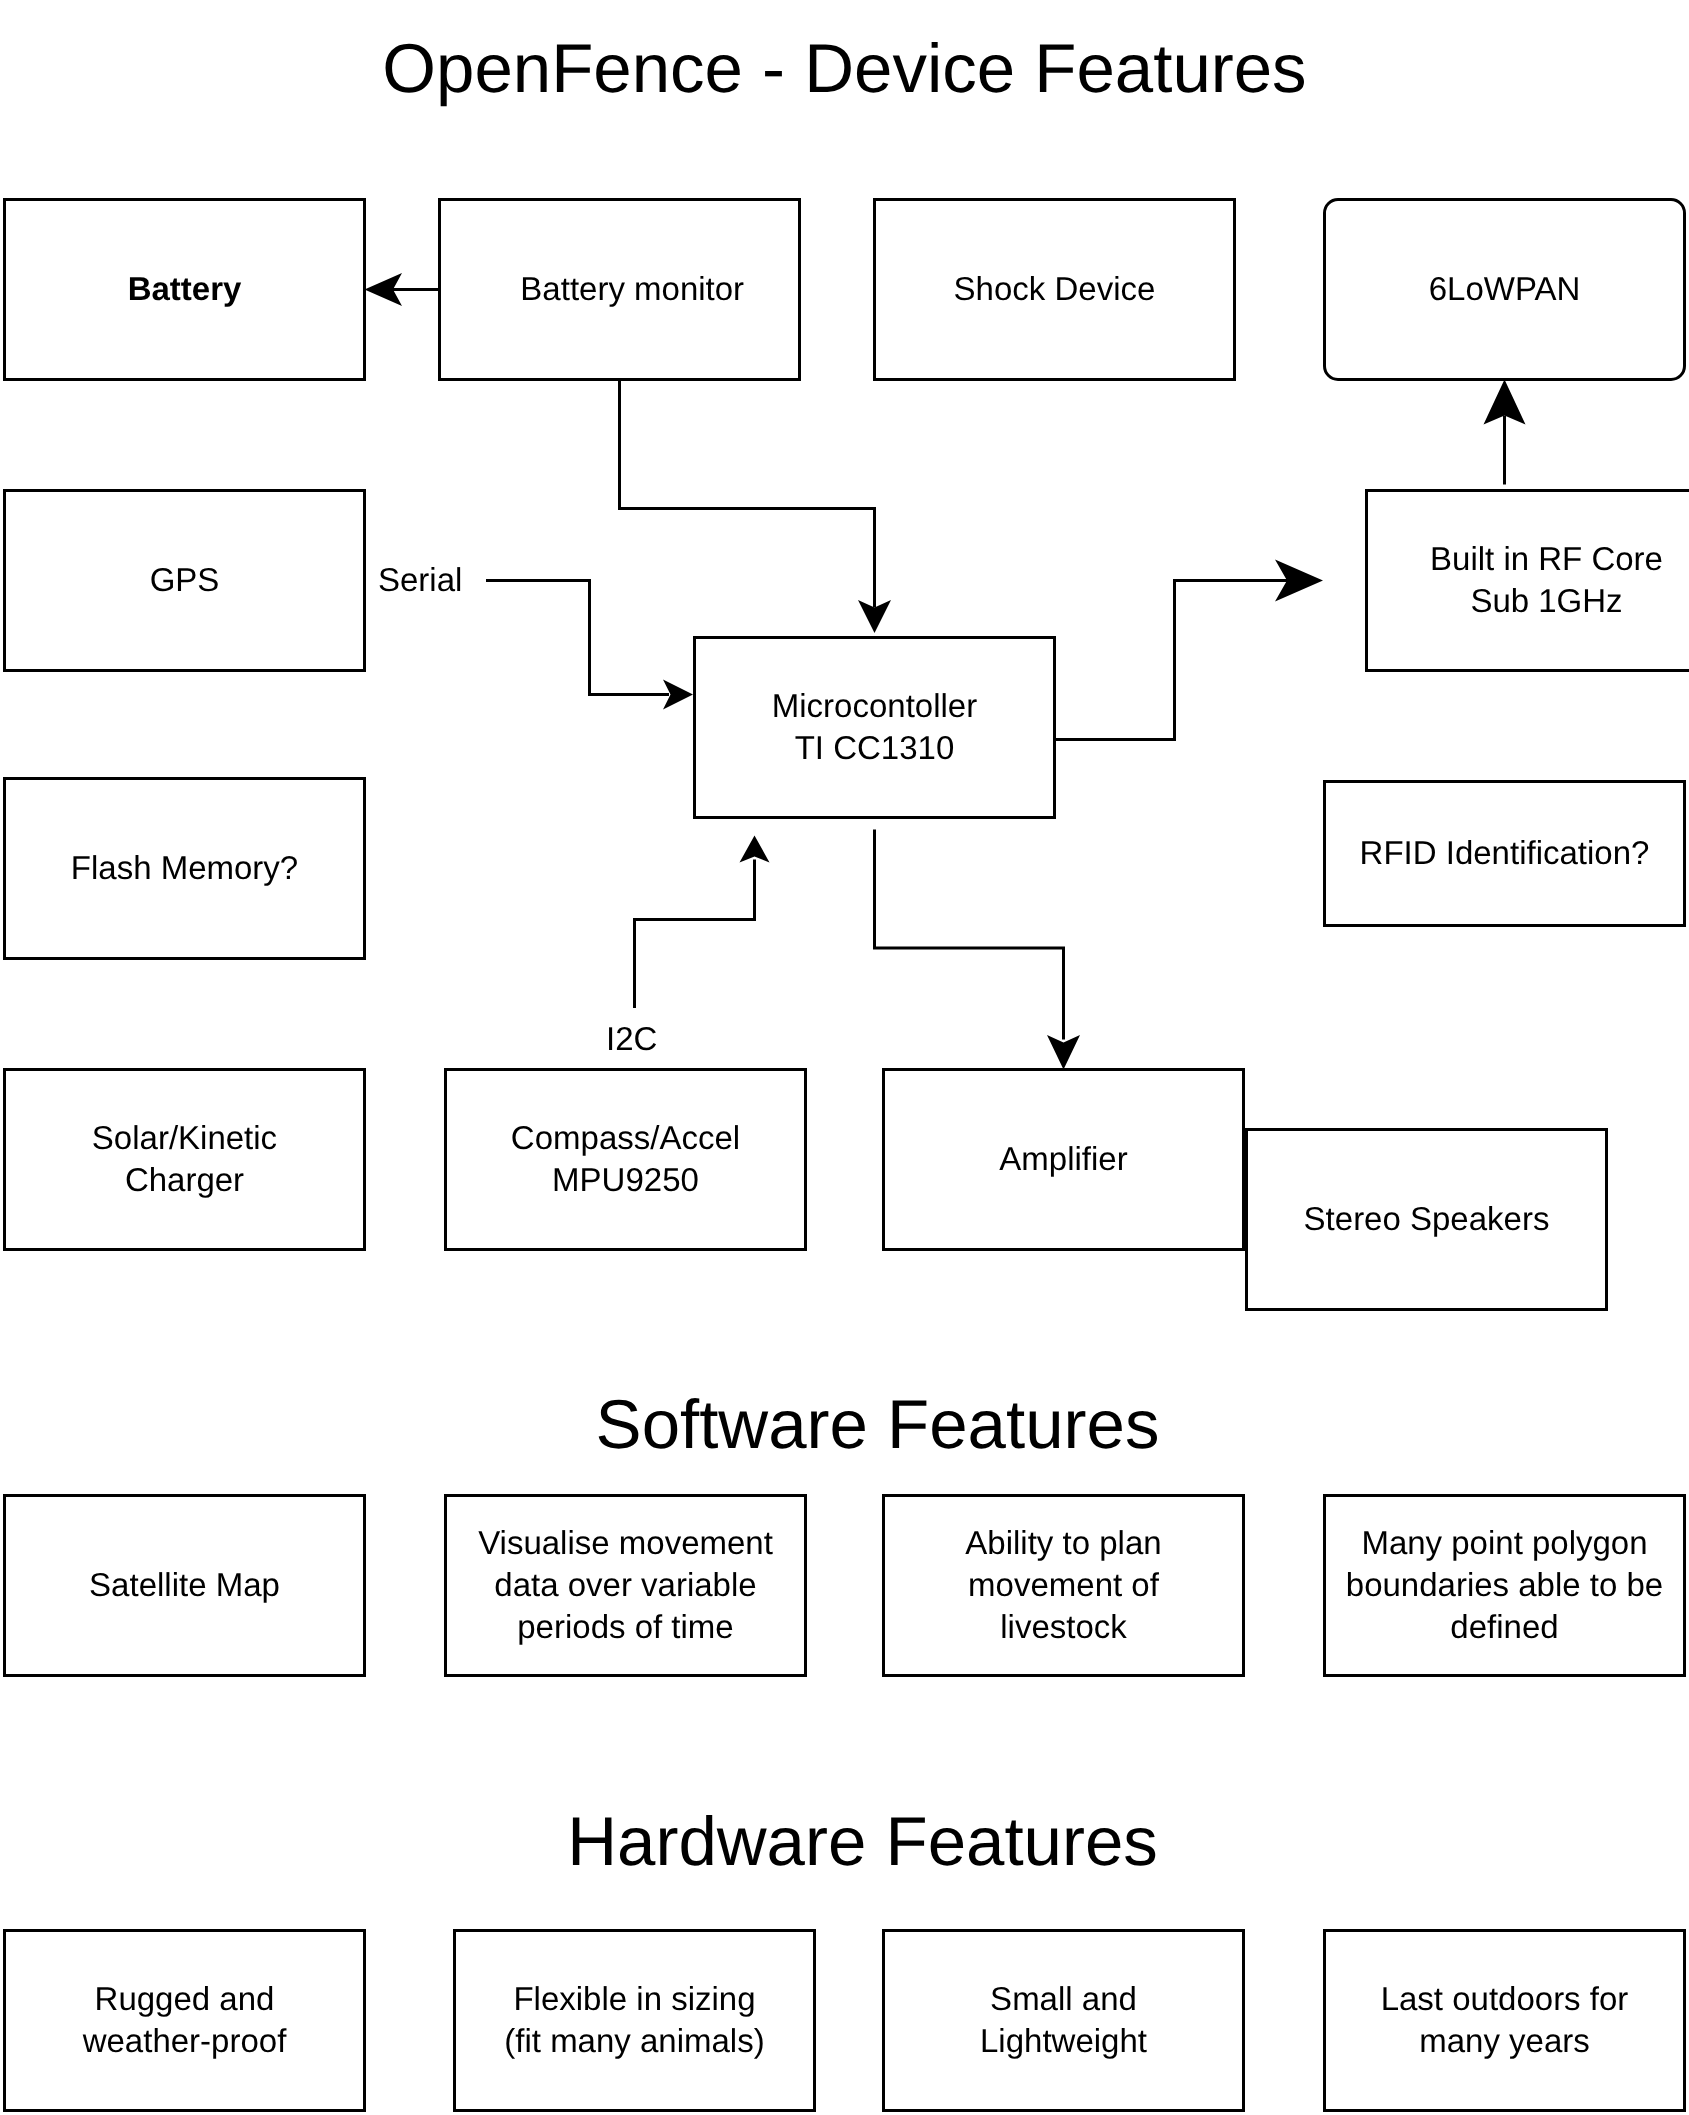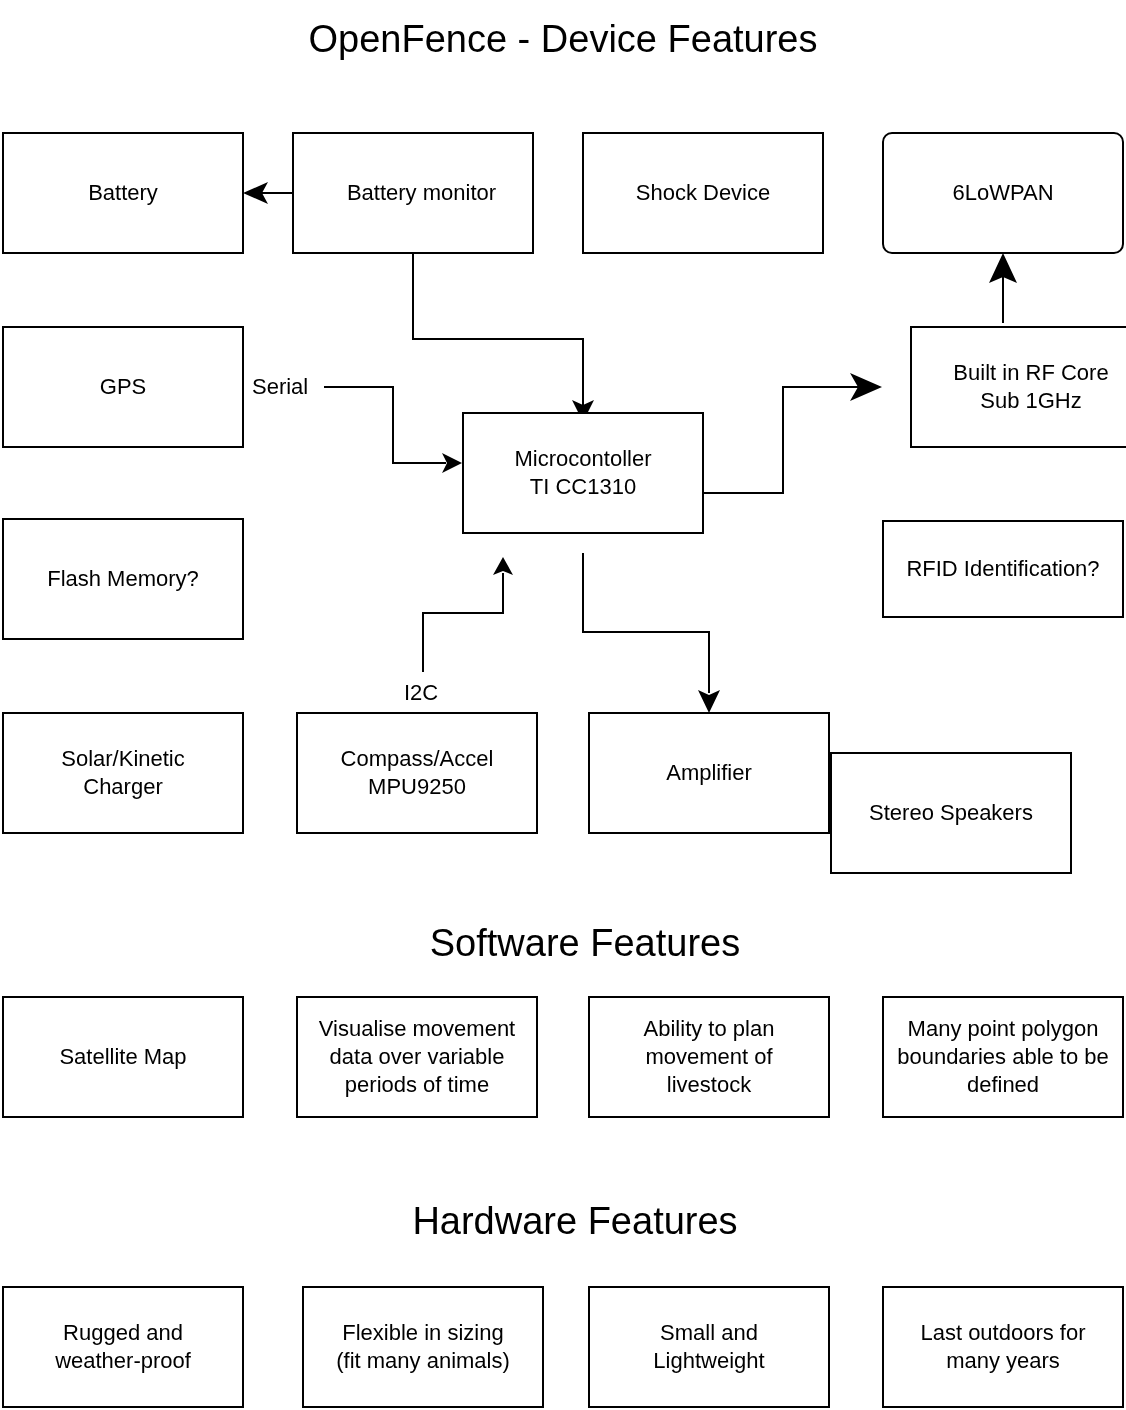--- a/index.html
+++ b/index.html
@@ -1,19 +1,19 @@
 <!DOCTYPE html>
 <html><head>
 <meta charset="utf-8">
 <style>
   html, body { margin: 0; padding: 0; background: #ffffff; }
   body { width: 1126px; height: 1410px; position: relative; overflow: hidden;
          font-family: "Liberation Sans", sans-serif; color: #000; }
   .title { position: absolute; left: 0; width: 1126px; text-align: center;
-           font-size: 38px; font-weight: normal; }
+           font-size: 46px; font-weight: normal; }
   .box { position: absolute; box-sizing: border-box; border: 2px solid #000; background: #fff;
          display: flex; align-items: center; justify-content: center; text-align: center;
          font-size: 22px; line-height: 28px; padding: 0 4px; white-space: pre-line; }
   .label { position: absolute; font-size: 22px; background: #fff; line-height: 26px; }
   svg.wires { position: absolute; left: 0; top: 0; }
 </style>
 </head>
 <body>
 
 <div class="title" style="top:18px;">OpenFence - Device Features</div>
@@ -47,31 +47,31 @@
     <path d="M583,422 L572,400 L583,405 L594,400 Z"></path>
     <path d="M462,463 L442,453 L447,463 L442,473 Z"></path>
     <path d="M882,387 L850,373 L858,387 L850,401 Z"></path>
     <path d="M1003,253 L989,283 L1003,277 L1017,283 Z"></path>
     <path d="M503,557 L493,575 L503,571 L513,575 Z"></path>
     <path d="M709,713 L698,690 L709,695 L720,690 Z"></path>
     <path d="M882,773 L850,759 L858,773 L850,787 Z"></path>
   </g>
 </svg>
 
-<div class="box" style="left:2px;top:132px;width:242px;height:122px;">Battery</div>
+<div class="box" style="left:2px;top:132px;width:242px;height:122px;font-weight:bold;">Battery</div>
 <div class="box" style="left:292px;top:132px;width:242px;height:122px;padding-left:21px;">Battery monitor</div>
 <div class="box" style="left:582px;top:132px;width:242px;height:122px;">Shock Device</div>
 <div class="box" style="left:882px;top:132px;width:242px;height:122px;border-radius:10px;">6LoWPAN</div>
 
 <div class="box" style="left:2px;top:326px;width:242px;height:122px;">GPS</div>
 <div class="label" style="left:252px;top:374px;text-align:right;">Serial</div>
 <div class="box" style="left:882px;top:326px;width:242px;height:122px;margin-left:28px;">Built in RF Core
 Sub 1GHz</div>
 
-<div class="box" style="left:462px;top:412px;width:242px;height:122px;">Microcontoller
+<div class="box" style="left:462px;top:424px;width:242px;height:122px;">Microcontoller
 TI CC1310</div>
 
 <div class="box" style="left:2px;top:518px;width:242px;height:122px;">Flash Memory?</div>
 <div class="box" style="left:882px;top:520px;width:242px;height:98px;">RFID Identification?</div>
 
 <div class="label" style="left:404px;top:680px;">I2C</div>
 
 <div class="box" style="left:2px;top:712px;width:242px;height:122px;">Solar/Kinetic
 Charger</div>
 <div class="box" style="left:296px;top:712px;width:242px;height:122px;">Compass/Accel

